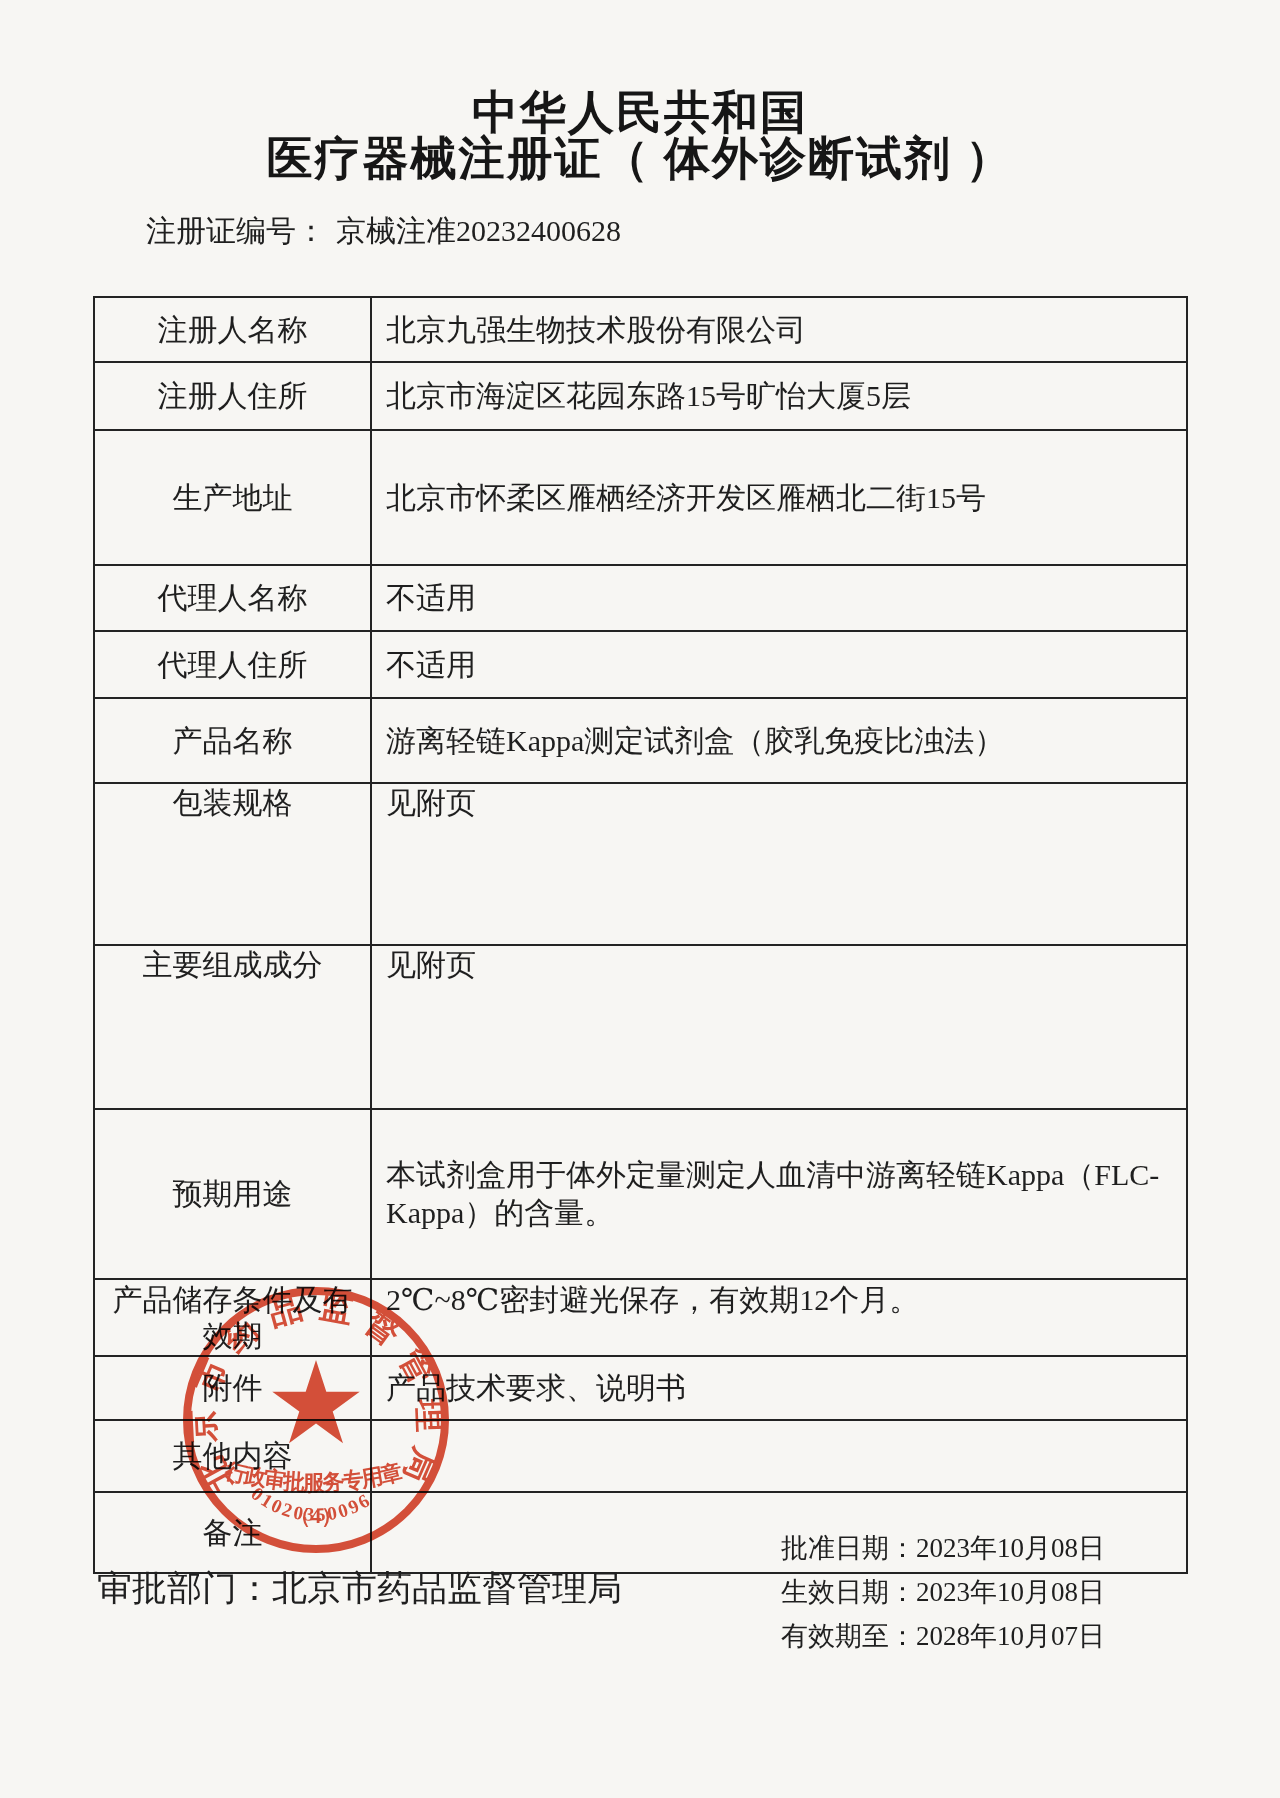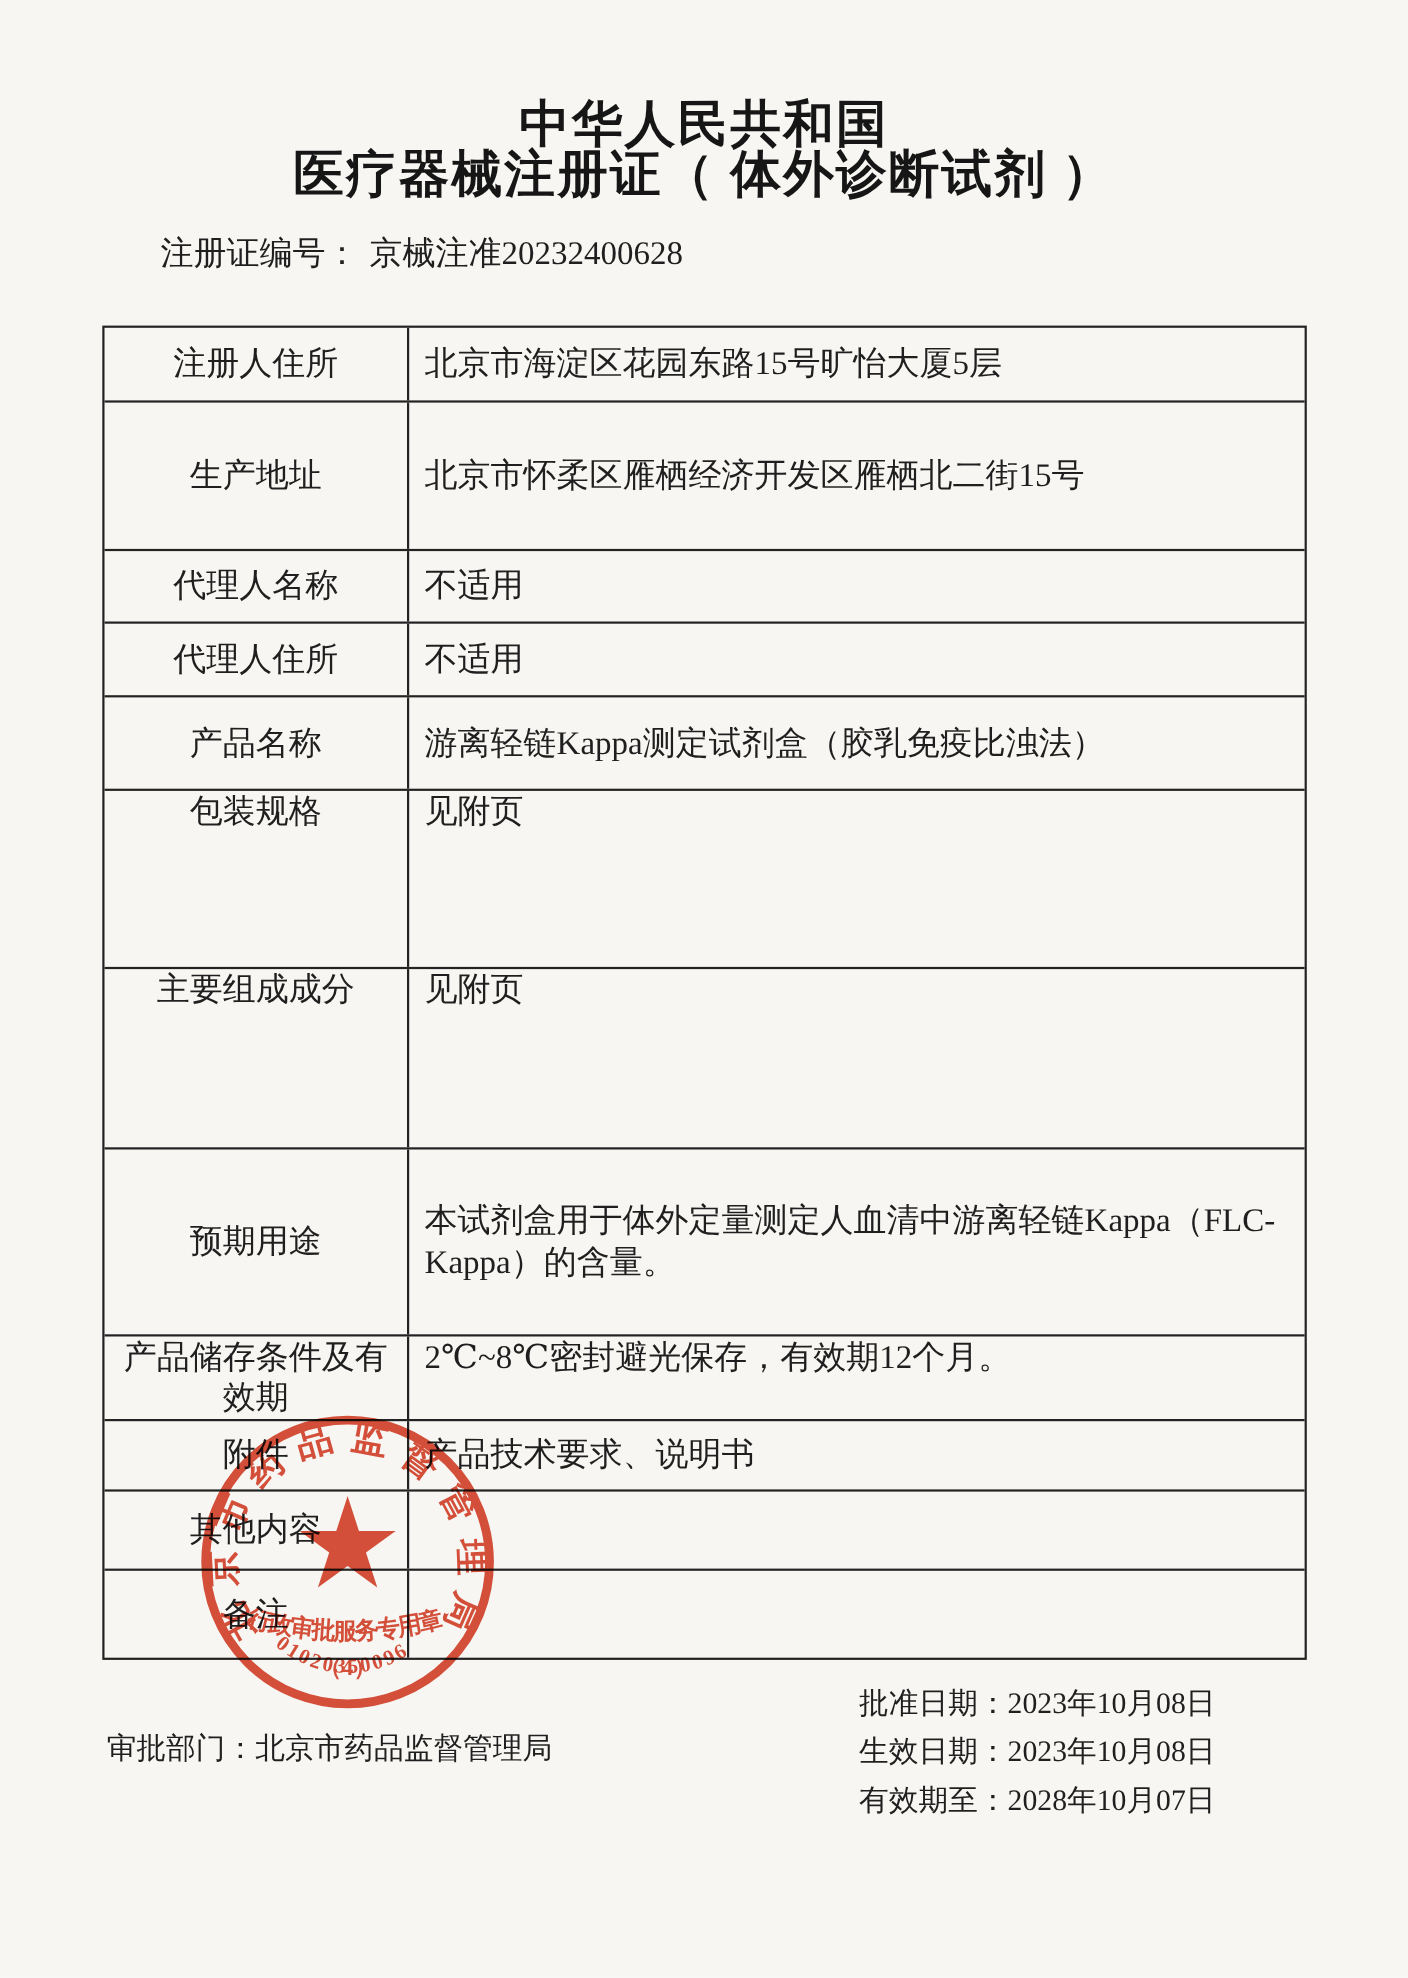--- a/index.html
+++ b/index.html
@@ -42,41 +42,45 @@
   .r8{height:168px}.r9{height:75px}.r10{height:62px}.r11{height:70px}
   .r12{height:79px}
   .row.top .lab,.row.top .val{align-items:flex-start;}
   .row.store .lab,.row.store .val{align-items:flex-start;padding-top:2px;line-height:36px;}
   .stamp{
     position:absolute;left:176px;top:1280px;width:280px;height:280px;
     mix-blend-mode:multiply;opacity:.92;pointer-events:none;
   }
   .footer-dept{
     position:absolute;left:97px;top:1570px;
-    font-size:27px;line-height:38px;white-space:nowrap;
+    font-size:35px;line-height:38px;white-space:nowrap;
   }
   .footer-dates{
     position:absolute;left:781px;top:1526px;
     font-size:27px;line-height:44px;white-space:nowrap;
   }
   .stamp text{font-family:"Liberation Serif","DejaVu Serif",serif;font-weight:700;}
 </style>
 </head>
 <body>
 
 <div>
 
   <div class="title1">中华人民共和国</div>
   <div class="title2">医疗器械注册证（ 体外诊断试剂 ）</div>
 
   <div class="regline">
     <span>注册证编号：</span><span class="num">京械注准20232400628</span>
   </div>
 
   <div class="tbl">
+    <div class="row r0">
+      <div class="lab">注册人名称</div>
+      <div class="val">北京九强生物技术股份有限公司</div>
+    </div>
     <div class="row r1">
       <div class="lab">注册人住所</div>
       <div class="val">北京市海淀区花园东路15号旷怡大厦5层</div>
     </div>
     <div class="row r2">
       <div class="lab">生产地址</div>
       <div class="val">北京市怀柔区雁栖经济开发区雁栖北二街15号</div>
     </div>
     <div class="row r3">
       <div class="lab">代理人名称</div>

